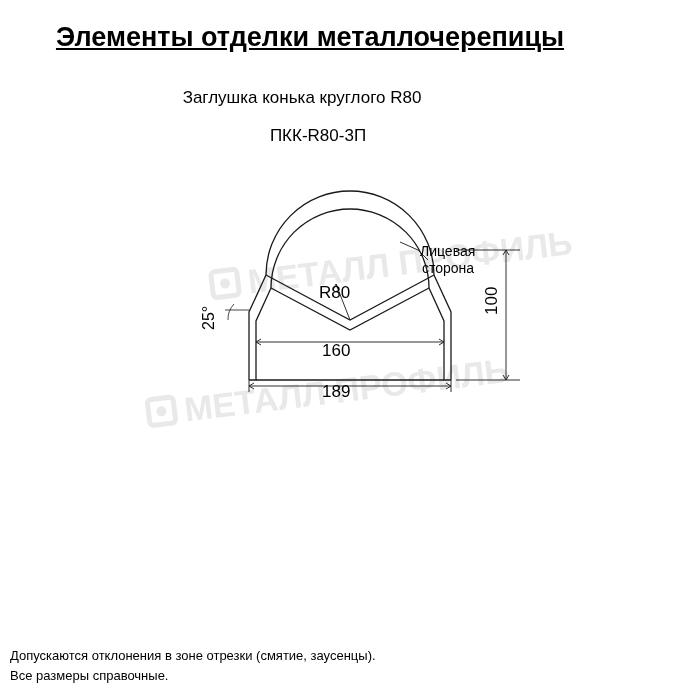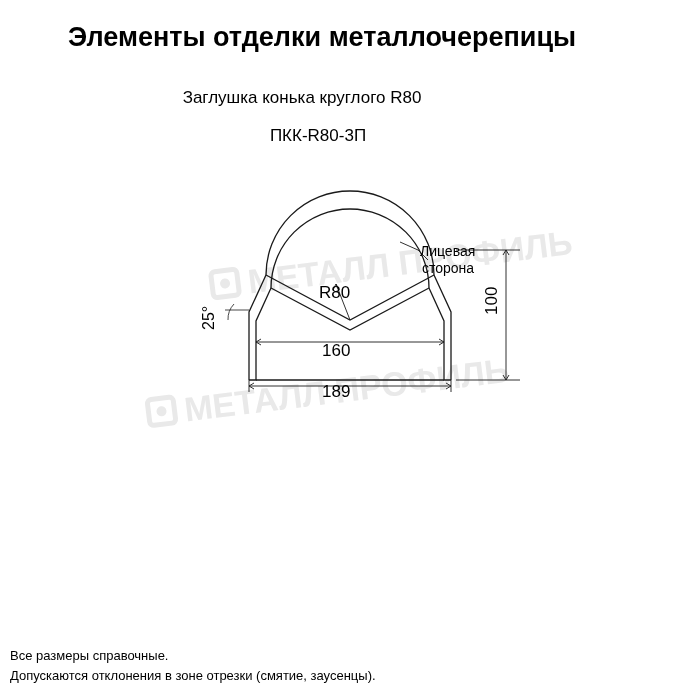--- a/index.html
+++ b/index.html
@@ -16,26 +16,27 @@
     overflow: hidden;
   }
   .page {
     position: relative;
     width: 700px;
     height: 700px;
   }
   .title {
     position: absolute;
     top: 22px;
-    left: 12px;
+    left: 0;
     width: 620px;
     text-align: center;
     font-size: 27px;
     font-weight: bold;
     letter-spacing: 0px;
+    text-decoration: underline;
   }
   .subtitle {
     position: absolute;
     top: 88px;
     left: 0;
     width: 604px;
     text-align: center;
     font-size: 17px;
     font-weight: normal;
   }
@@ -157,17 +158,17 @@
         <text x="319" y="118" font-size="17">R80</text>
         <text x="420" y="76" font-size="14">Лицевая</text>
         <text x="422" y="93" font-size="14">сторона</text>
         <text x="497" y="135" font-size="17" transform="rotate(-90 497 135)">100</text>
         <text x="214" y="150" font-size="16" transform="rotate(-90 214 150)">25°</text>
       </g>
     </svg>
   </div>
 
   <div class="footer">
+    <div>Допускаются отклонения в зоне отрезки (смятие, заусенцы).</div>
     <div>Все размеры справочные.</div>
-    <div>Допускаются отклонения в зоне отрезки (смятие, заусенцы).</div>
   </div>
 
 </div>
 
 </body></html>

